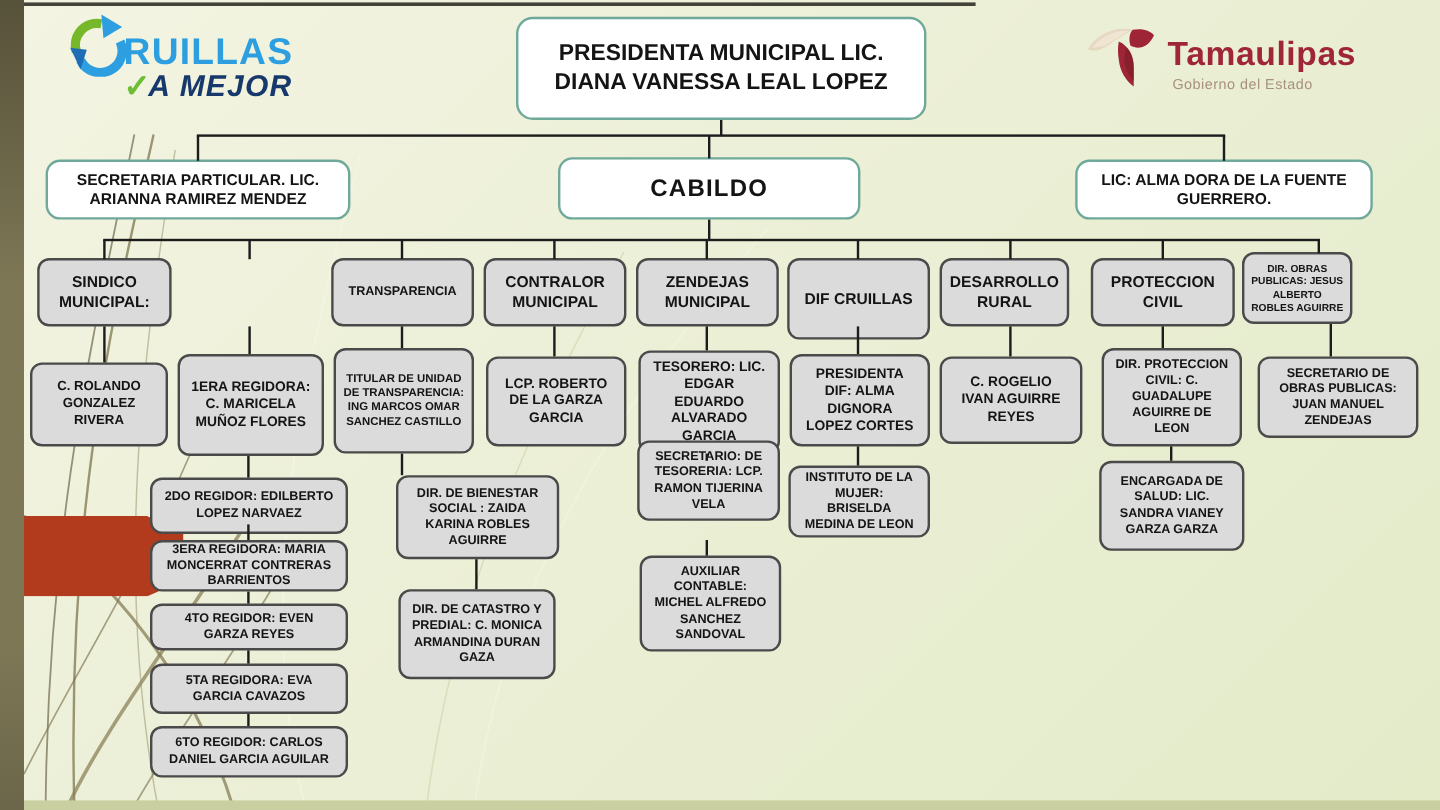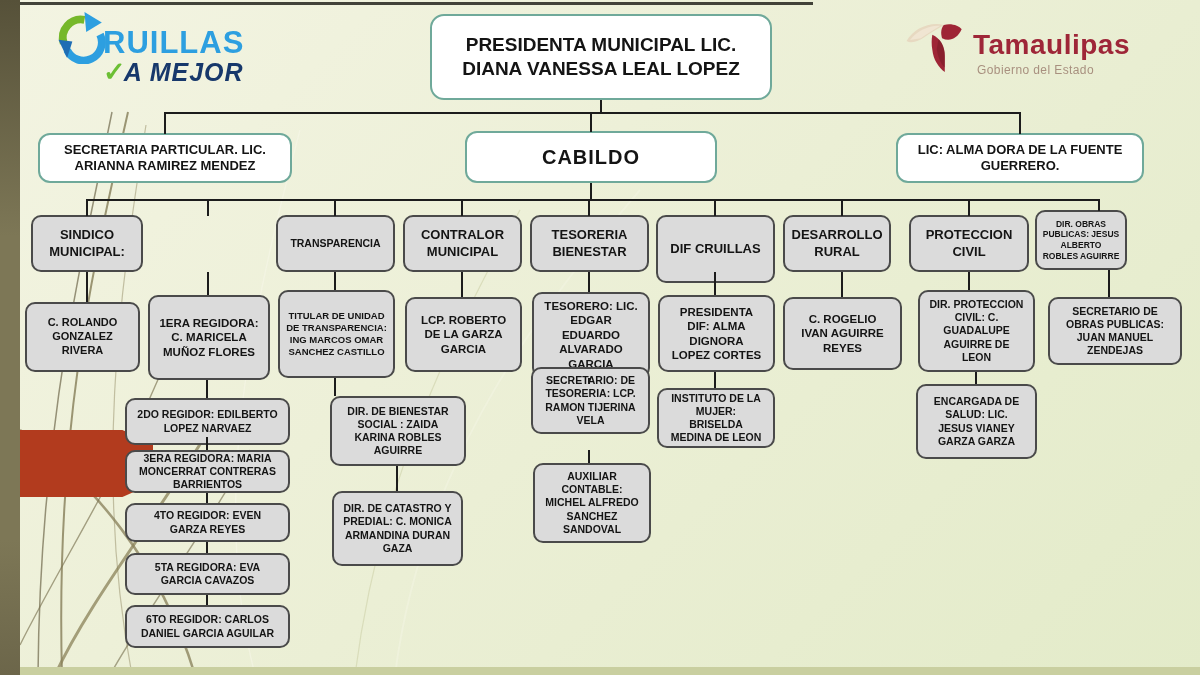--- a/index.html
+++ b/index.html
@@ -88,21 +88,21 @@
 
   <div class="box wbox" style="left:430px;top:14px;width:342px;height:86px;font-size:19px;border-radius:14px;">PRESIDENTA MUNICIPAL LIC. DIANA VANESSA LEAL LOPEZ</div>
 
   <div class="box wbox" style="left:38px;top:133px;width:254px;height:50px;font-size:13px;">SECRETARIA PARTICULAR. LIC. ARIANNA RAMIREZ MENDEZ</div>
   <div class="box wbox" style="left:465px;top:131px;width:252px;height:52px;font-size:20px;letter-spacing:1px;">CABILDO</div>
   <div class="box wbox" style="left:896px;top:133px;width:248px;height:50px;font-size:13px;">LIC: ALMA DORA DE LA FUENTE GUERRERO.</div>
 
   <div class="box gbox" style="left:31px;top:215px;width:112px;height:57px;font-size:13px;">SINDICO MUNICIPAL:</div>
   <div class="box gbox" style="left:276px;top:215px;width:119px;height:57px;font-size:10.5px;">TRANSPARENCIA</div>
   <div class="box gbox" style="left:403px;top:215px;width:119px;height:57px;font-size:13px;">CONTRALOR MUNICIPAL</div>
-  <div class="box gbox" style="left:530px;top:215px;width:119px;height:57px;font-size:13px;">TESORERIA BIENESTAR</div>
+  <div class="box gbox" style="left:530px;top:215px;width:119px;height:57px;font-size:13px;">ZENDEJAS MUNICIPAL</div>
   <div class="box gbox" style="left:656px;top:215px;width:119px;height:68px;font-size:13px;">DIF CRUILLAS</div>
   <div class="box gbox" style="left:783px;top:215px;width:108px;height:57px;font-size:13px;">DESARROLLO RURAL</div>
   <div class="box gbox" style="left:909px;top:215px;width:120px;height:57px;font-size:13px;">PROTECCION CIVIL</div>
   <div class="box gbox" style="left:1035px;top:210px;width:92px;height:60px;font-size:8.5px;padding:3px 5px;">DIR. OBRAS PUBLICAS: JESUS ALBERTO ROBLES AGUIRRE</div>
 
   <div class="box gbox" style="left:25px;top:302px;width:115px;height:70px;font-size:11px;">C. ROLANDO GONZALEZ RIVERA</div>
   <div class="box gbox" style="left:148px;top:295px;width:122px;height:85px;font-size:11.5px;">1ERA REGIDORA: C. MARICELA MUÑOZ FLORES</div>
   <div class="box gbox" style="left:278px;top:290px;width:117px;height:88px;font-size:9.5px;padding:3px 6px;">TITULAR DE UNIDAD DE TRANSPARENCIA: ING MARCOS OMAR SANCHEZ CASTILLO</div>
   <div class="box gbox" style="left:405px;top:297px;width:117px;height:75px;font-size:11.5px;">LCP. ROBERTO DE LA GARZA GARCIA</div>
   <div class="box gbox" style="left:532px;top:292px;width:118px;height:86px;font-size:11.5px;">TESORERO: LIC. EDGAR EDUARDO ALVARADO GARCIA</div>
@@ -118,21 +118,21 @@
   <div class="box gbox" style="left:125px;top:605px;width:165px;height:43px;font-size:10.5px;">6TO REGIDOR: CARLOS DANIEL GARCIA AGUILAR</div>
 
   <div class="box gbox" style="left:330px;top:396px;width:136px;height:70px;font-size:10.5px;">DIR. DE BIENESTAR SOCIAL : ZAIDA KARINA ROBLES AGUIRRE</div>
   <div class="box gbox" style="left:332px;top:491px;width:131px;height:75px;font-size:10.5px;">DIR. DE CATASTRO Y PREDIAL: C. MONICA ARMANDINA DURAN GAZA</div>
 
   <div class="box gbox" style="left:531px;top:367px;width:119px;height:67px;font-size:10.5px;">SECRETARIO: DE TESORERIA: LCP. RAMON TIJERINA VELA</div>
   <div class="box gbox" style="left:533px;top:463px;width:118px;height:80px;font-size:10.5px;">AUXILIAR CONTABLE: MICHEL ALFREDO SANCHEZ SANDOVAL</div>
 
   <div class="box gbox" style="left:657px;top:388px;width:118px;height:60px;font-size:10.5px;">INSTITUTO DE LA MUJER: BRISELDA MEDINA DE LEON</div>
 
-  <div class="box gbox" style="left:916px;top:384px;width:121px;height:75px;font-size:10.5px;">ENCARGADA DE SALUD: LIC. JESUS VIANEY GARZA GARZA</div>
+  <div class="box gbox" style="left:916px;top:384px;width:121px;height:75px;font-size:10.5px;">ENCARGADA DE SALUD: LIC. SANDRA VIANEY GARZA GARZA</div>
 
 <div class="hline" style="left: 164px; top: 112px; width: 857px;"></div>
     <div class="hline" style="left: 86px; top: 199px; width: 1014px;"></div>
     <div class="vline" style="left: 600px; top: 100px; height: 13px;"></div>
     <div class="vline" style="left: 164px; top: 113px; height: 21px;"></div>
     <div class="vline" style="left: 590px; top: 113px; height: 19px;"></div>
     <div class="vline" style="left: 1019px; top: 113px; height: 21px;"></div>
     <div class="vline" style="left: 590px; top: 183px; height: 17px;"></div>
     <div class="vline" style="left: 86px; top: 200px; height: 16px;"></div>
     <div class="vline" style="left: 207px; top: 200px; height: 16px;"></div>

